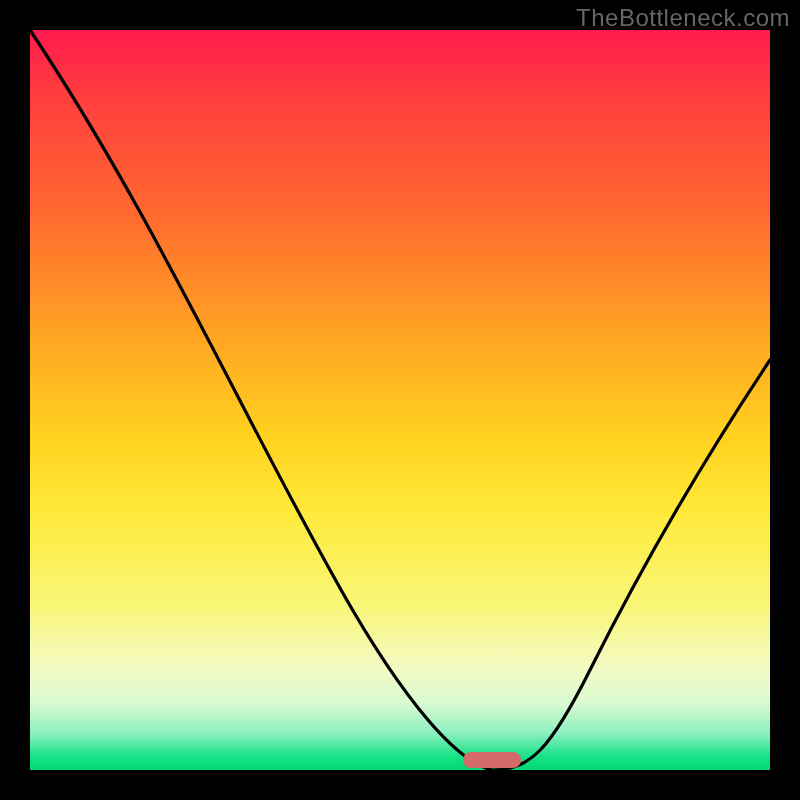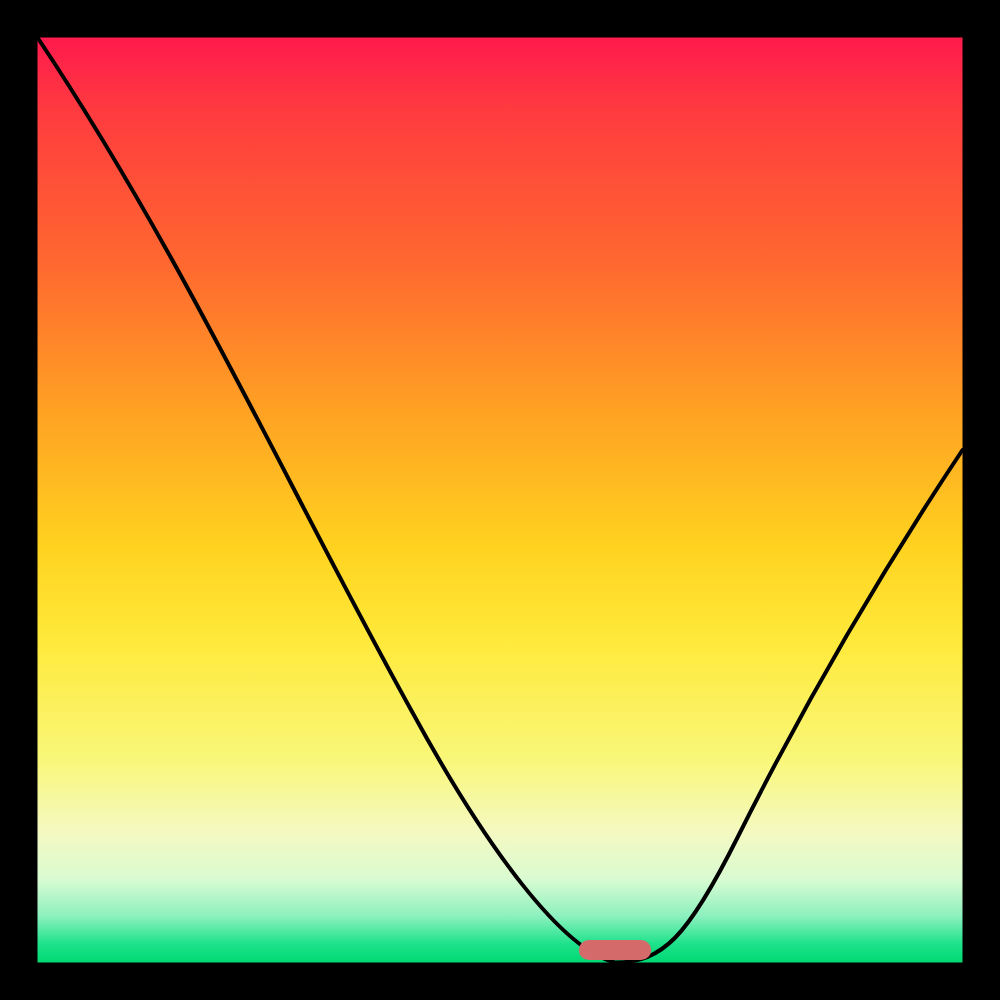--- a/index.html
+++ b/index.html
@@ -57,13 +57,14 @@
 <div class="frame">
 
   <div class="plot" data-bind-attr="style:_computed.gradient_style" style="background:linear-gradient(to bottom, #ff1a4d 0%, #ff3b3f 8%, #ff6a2f 25%, #ffa023 40%, #ffd21f 55%, #ffe93a 65%, #f9f779 78%, #f4f9c2 86%, #d9fbd1 91%, #8cf0be 95%, #1de28b 98%, #00d873 100%);"></div>
 
   <svg class="curve-svg" viewBox="0 0 740 740" preserveAspectRatio="none">
     <path data-bind-attr="d:curve_path" fill="none" stroke="#000" stroke-width="3.2" stroke-linecap="round" d="M 0 0 C 120 180, 200 360, 300 540 C 360 650, 420 730, 462 740 C 500 740, 520 720, 560 640 C 620 520, 680 420, 740 330"></path>
   </svg>
 
   <div class="marker" data-bind-attr="style:_computed.marker_style" style="left:492px;top:760px;background:#d46a6a;"></div>
 
+  <div class="watermark" data-bind="watermark">TheBottleneck.com</div>
 </div>
 
 </body></html>

